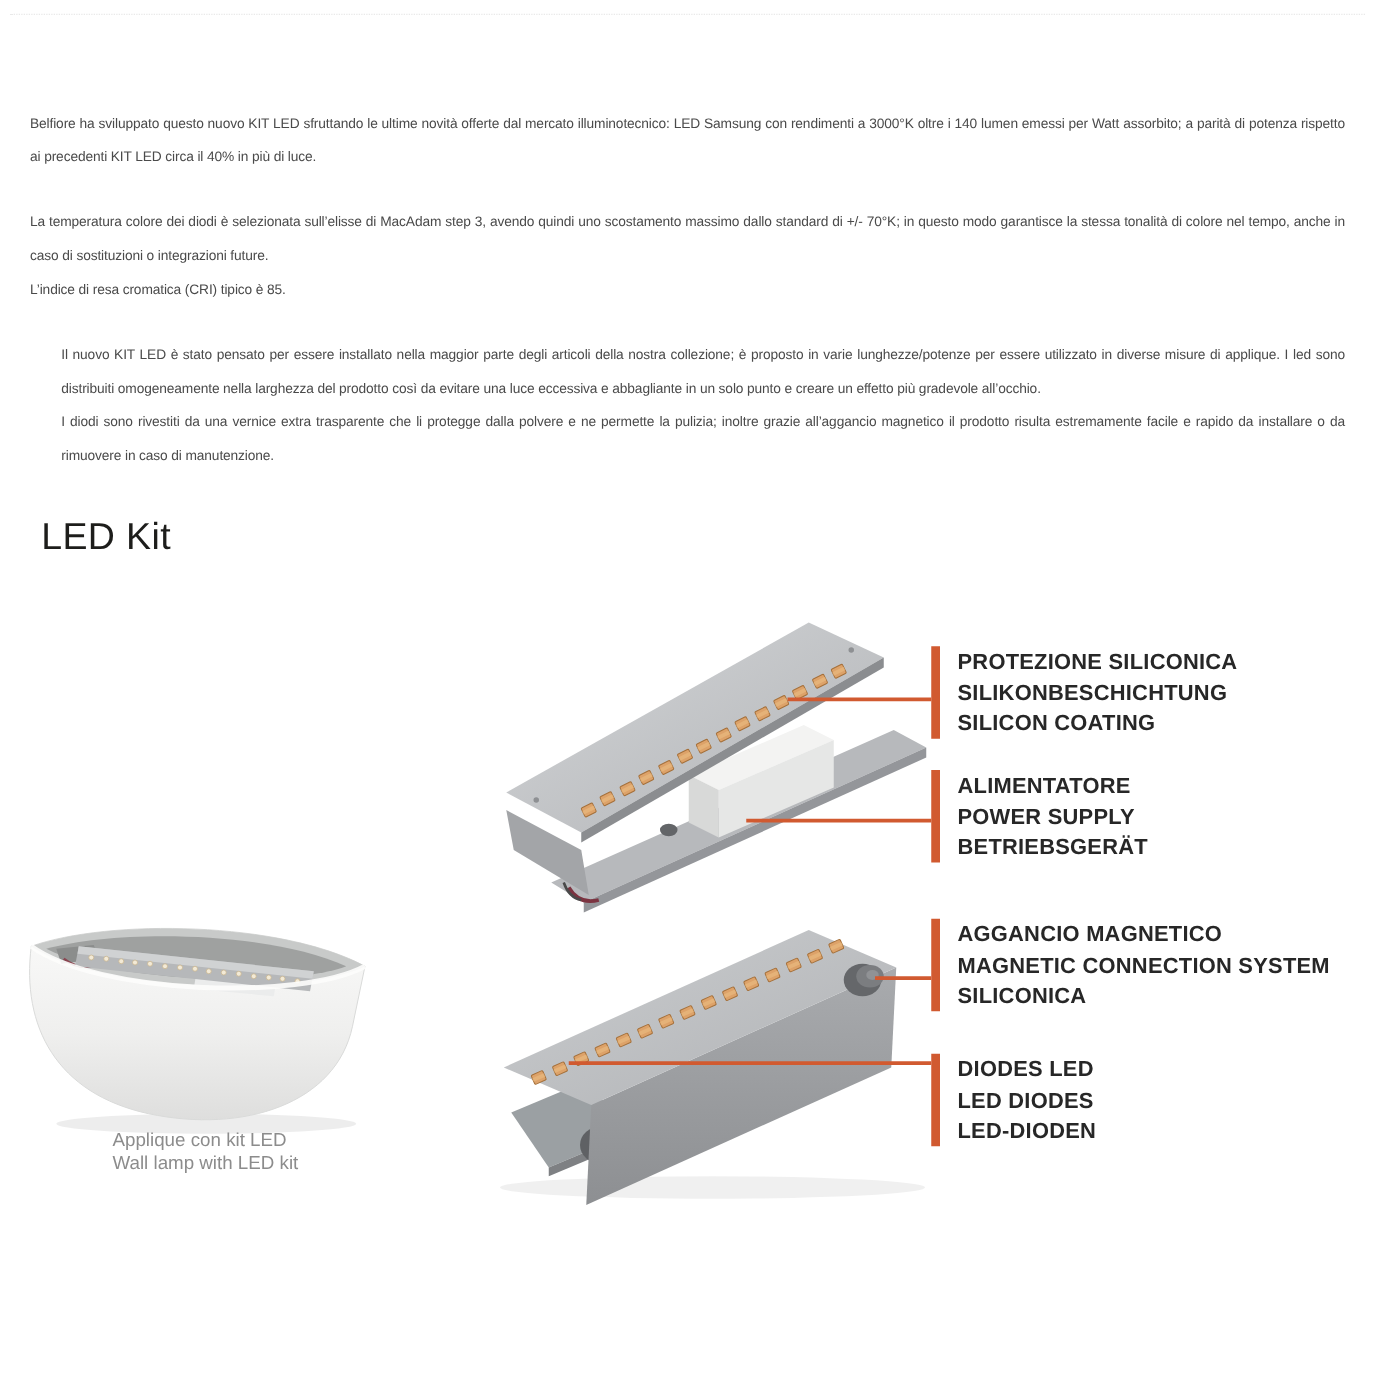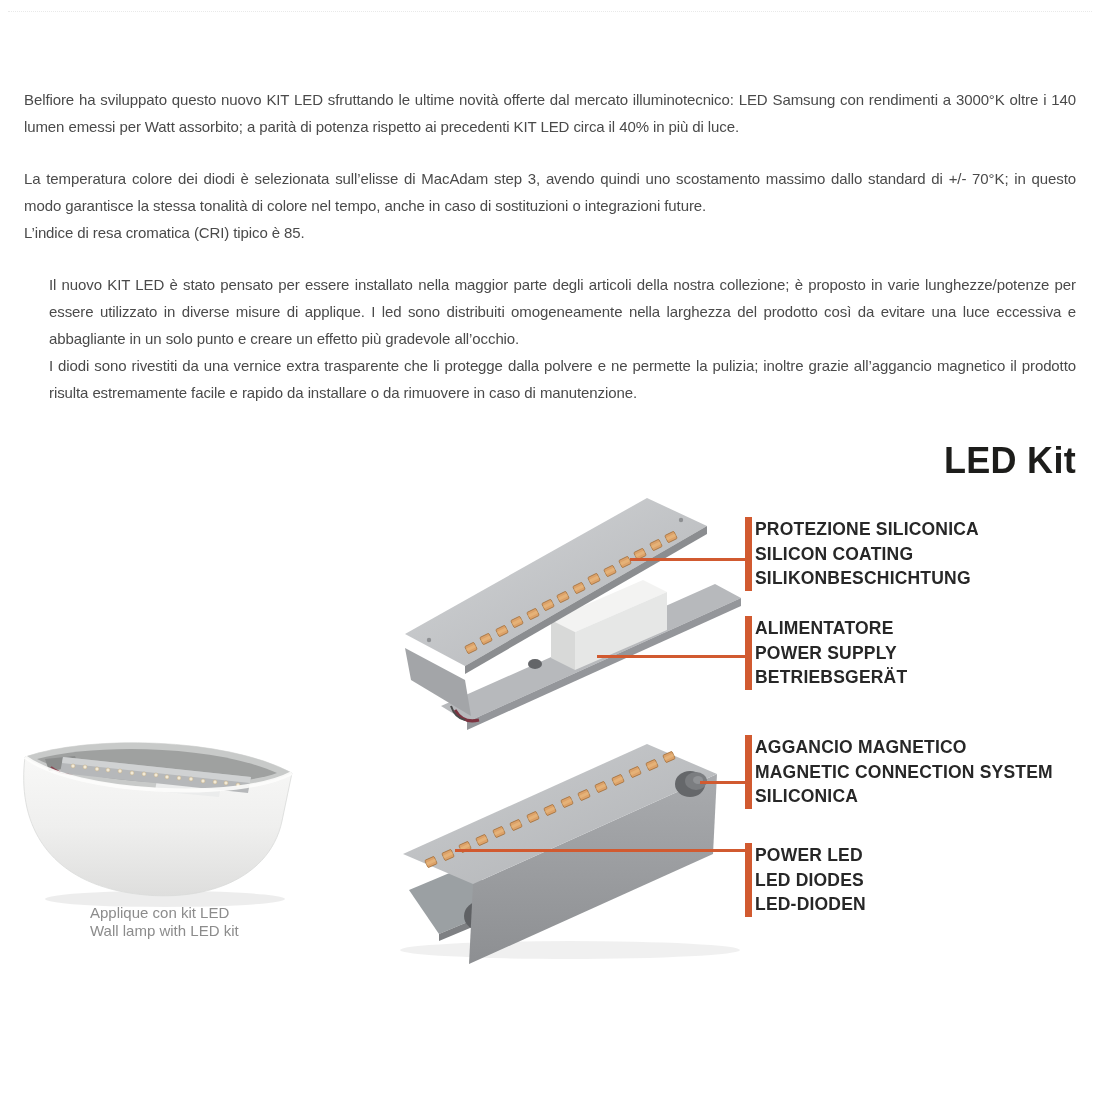--- a/index.html
+++ b/index.html
@@ -5,52 +5,51 @@
   html,body{margin:0;padding:0;}
   body{
     width:1100px;height:1100px;position:relative;overflow:hidden;
     background:#ffffff;
     font-family:"Liberation Sans","DejaVu Sans",sans-serif;
   }
   .top-rule{position:absolute;top:11px;left:8px;right:8px;border-top:1px dotted #e0e0e0;opacity:.7;}
   .content{padding:86px 24px 0 24px;}
   .para{
     margin:0 0 25px 0;
-    font-size:15px;line-height:27px;
+    font-size:11px;line-height:27px;
     color:var(--body-text,#4a4a4a);
     text-align:justify;
     white-space:pre-line;
     letter-spacing:-0.1px;
   }
   .para.tight{margin-bottom:0;margin-left:25px;}
   .heading{
     margin:34px 0 0 9px;
-    font-size:36px;font-weight:bold;
+    font-size:30px;font-weight:normal;
     color:var(--heading-text,#1d1d1b);
     letter-spacing:.3px;
-    text-align:right;
   }
   .figure-layer{position:absolute;inset:0;pointer-events:none;}
   .lamp{position:absolute;left:15px;top:693px;width:330px;height:218px;}
   .module-open{position:absolute;left:385px;top:492px;width:360px;height:250px;}
   .module-closed{position:absolute;left:385px;top:722px;width:360px;height:245px;}
   .caption{
     position:absolute;left:90px;top:904px;
     font-size:15px;line-height:18px;
     color:var(--caption-text,#8c8c8c);
   }
   .leader{position:absolute;height:3px;background:var(--accent,#d15a30);}
   .leader-1{left:630px;top:558px;width:115px;}
   .leader-2{left:597px;top:655px;width:148px;}
   .leader-3{left:700px;top:781px;width:45px;}
   .leader-4{left:455px;top:849px;width:290px;}
   .callout{
     position:absolute;left:745px;
     border-left:7px solid var(--accent,#d15a30);
-    padding-left:3px;
+    padding-left:14px;
     font-size:17.5px;font-weight:bold;line-height:24.5px;
     color:var(--callout-text,#272727);
     letter-spacing:.2px;white-space:nowrap;
   }
   .callout-1{top:517px;}
   .callout-2{top:616px;}
   .callout-3{top:735px;}
   .callout-4{top:843px;}
 </style>
 </head>
@@ -211,32 +210,32 @@
     <div>Wall lamp with LED kit</div>
   </div>
 
   <div class="leader leader-1"></div>
   <div class="leader leader-2"></div>
   <div class="leader leader-3"></div>
   <div class="leader leader-4"></div>
 
   <div class="callout callout-1">
     <div>PROTEZIONE SILICONICA</div>
+    <div>SILIKONBESCHICHTUNG</div>
     <div>SILICON COATING</div>
-    <div>SILIKONBESCHICHTUNG</div>
   </div>
   <div class="callout callout-2">
     <div>ALIMENTATORE</div>
     <div>POWER SUPPLY</div>
     <div>BETRIEBSGERÄT</div>
   </div>
   <div class="callout callout-3">
     <div>AGGANCIO MAGNETICO</div>
     <div>MAGNETIC CONNECTION SYSTEM</div>
     <div>SILICONICA</div>
   </div>
   <div class="callout callout-4">
-    <div>POWER LED</div>
+    <div>DIODES LED</div>
     <div>LED DIODES</div>
     <div>LED-DIODEN</div>
   </div>
 
 </div>
 
 </body></html>

